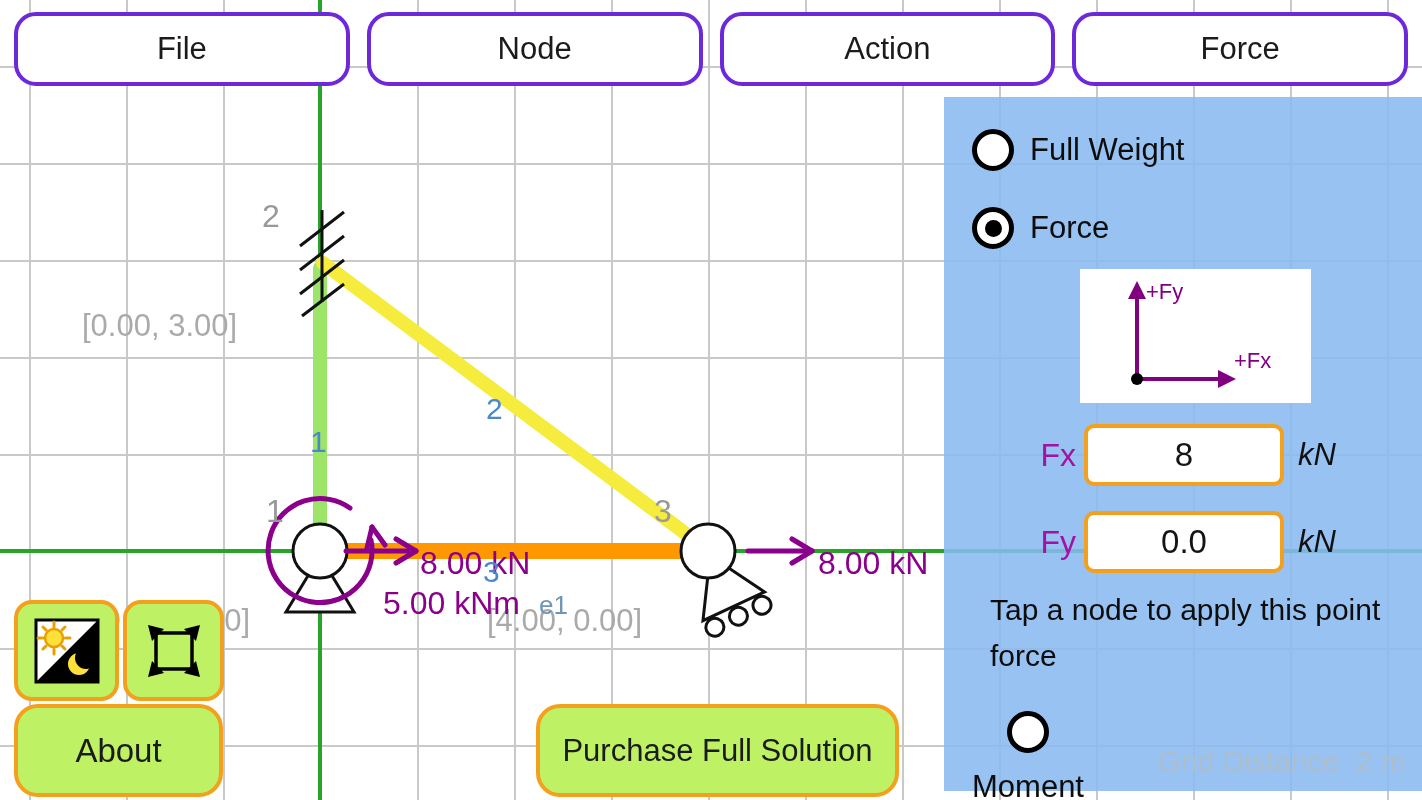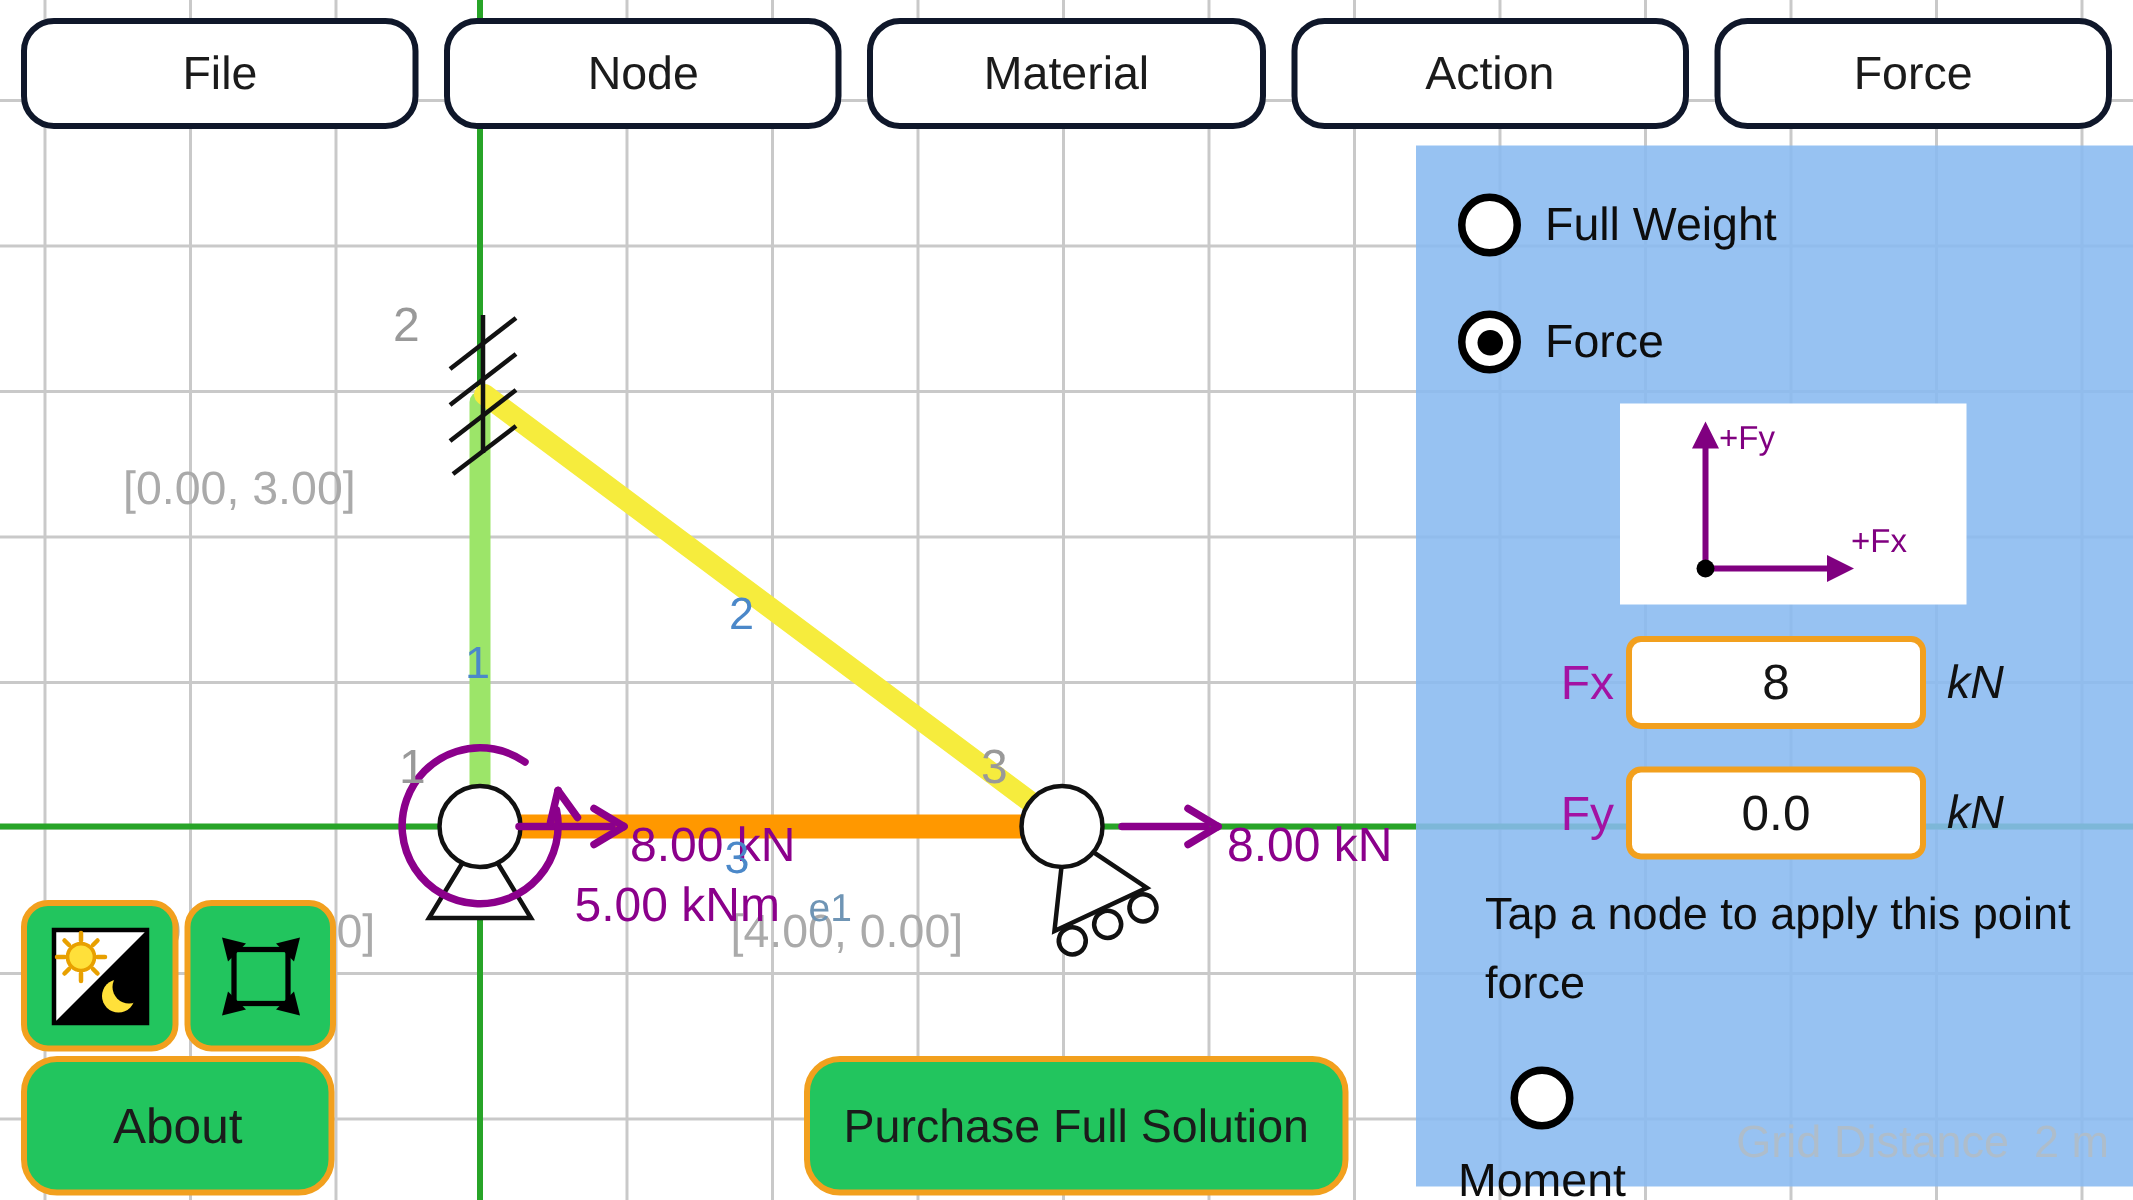--- a/index.html
+++ b/index.html
@@ -14,21 +14,21 @@
       linear-gradient(to right,#c9c9c9 2px,transparent 2px),
       linear-gradient(to bottom,#c9c9c9 2px,transparent 2px);
     background-size:97px 97px,97px 97px;
     background-position:29px 0,0 66px;
   }
   .structure-svg{position:absolute;inset:0;z-index:1;}
 
   
   .menu{position:absolute;top:12px;left:14px;right:14px;height:74px;display:flex;gap:17px;z-index:6;}
   .menu-btn{
-    flex:1;background:#fff;border:4px solid #0f172a;border-radius:22px;
+    flex:1;background:#fff;border:4px solid #6d28d9;border-radius:22px;
     font-size:31px;color:#1b1b1b;display:flex;align-items:center;justify-content:center;cursor:pointer;
   }
 
   
   .panel{
     position:absolute;left:944px;top:97px;width:478px;height:694px;z-index:5;
     background:rgba(137,186,240,0.88);
   }
   .radio-row{position:absolute;display:flex;align-items:center;gap:16px;cursor:pointer;}
   .radio{
@@ -52,21 +52,21 @@
     background:#fff;font-size:33px;text-align:center;color:#141414;
     font-family:"Liberation Sans", sans-serif;outline:none;
   }
   .field-unit{margin-left:14px;font-size:31px;color:#111;font-style:italic;}
 
   .hint{position:absolute;left:46px;top:490px;width:424px;font-size:30px;line-height:46px;color:#0d0d0d;}
   .grid-distance{position:absolute;right:16px;bottom:12px;font-size:30px;color:#AEBDCB;white-space:pre;}
 
   
   .ui-btn{
-    position:absolute;background:#22c55e;border:4px solid #F2A01E;
+    position:absolute;background:#bef264;border:4px solid #F2A01E;
     display:flex;align-items:center;justify-content:center;cursor:pointer;z-index:6;
   }
   .theme-btn{left:14px;top:600px;width:97px;height:93px;border-radius:18px;}
   .fullscreen-btn{left:123px;top:600px;width:93px;height:93px;border-radius:18px;}
   .about-btn{left:14px;top:704px;width:201px;height:85px;border-radius:24px;font-size:33px;color:#1b1b1b;}
   .purchase-btn{left:536px;top:704px;width:355px;height:85px;border-radius:24px;font-size:31px;color:#1b1b1b;}
 </style>
 </head>
 <body>
 
@@ -134,21 +134,20 @@
 
   <text x="310" y="452" font-size="30" fill="#4B88C9">1</text>
   <text x="486" y="419" font-size="30" fill="#4B88C9">2</text>
   <text x="483" y="582" font-size="30" fill="#4B88C9">3</text>
   <text x="539" y="614" font-size="26" fill="#6F95B5">e1</text>
 </svg>
 
 <div class="menu">
   <div class="menu-btn">File</div>
   <div class="menu-btn">Node</div>
-  <div class="menu-btn">Material</div>
   <div class="menu-btn">Action</div>
   <div class="menu-btn">Force</div>
 </div>
 
 <div class="panel">
 
   <div class="radio-row row-self-weight">
     <span class="radio"></span>
     <span class="radio-label">Full Weight</span>
   </div>

